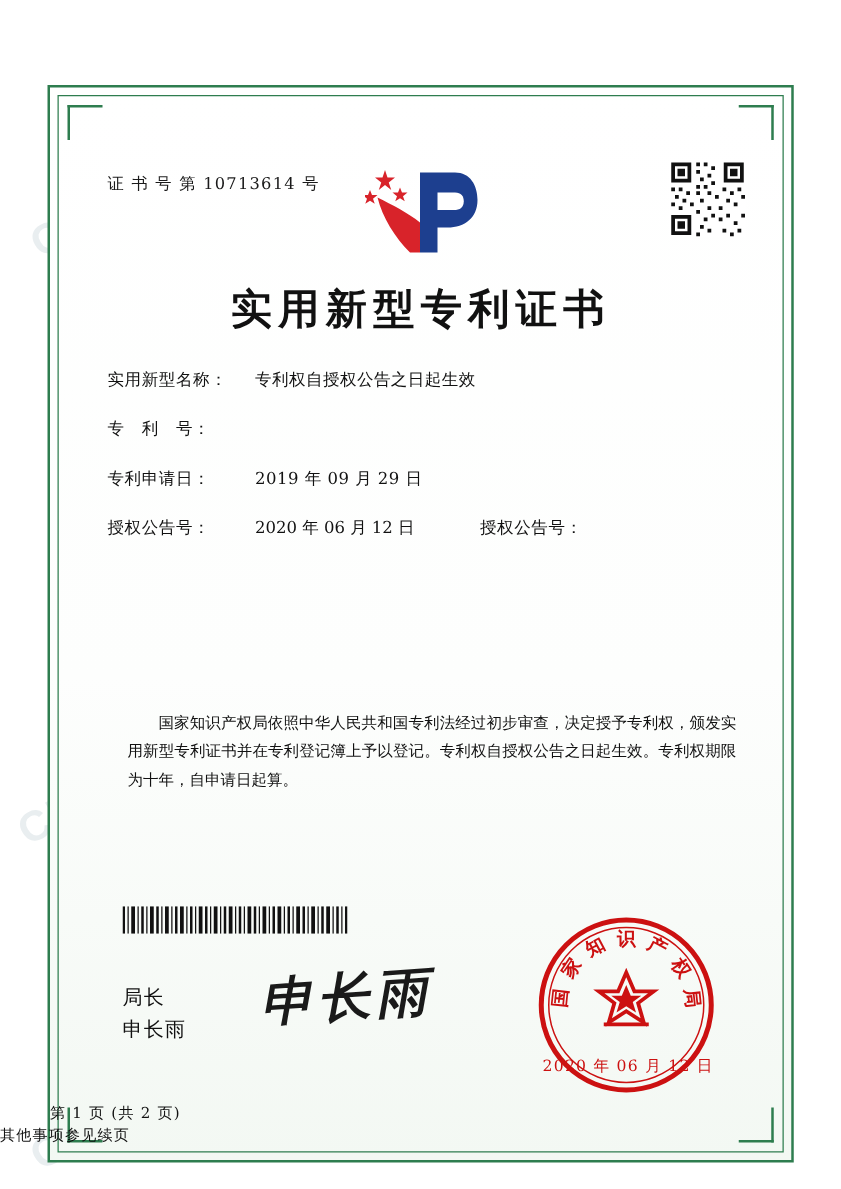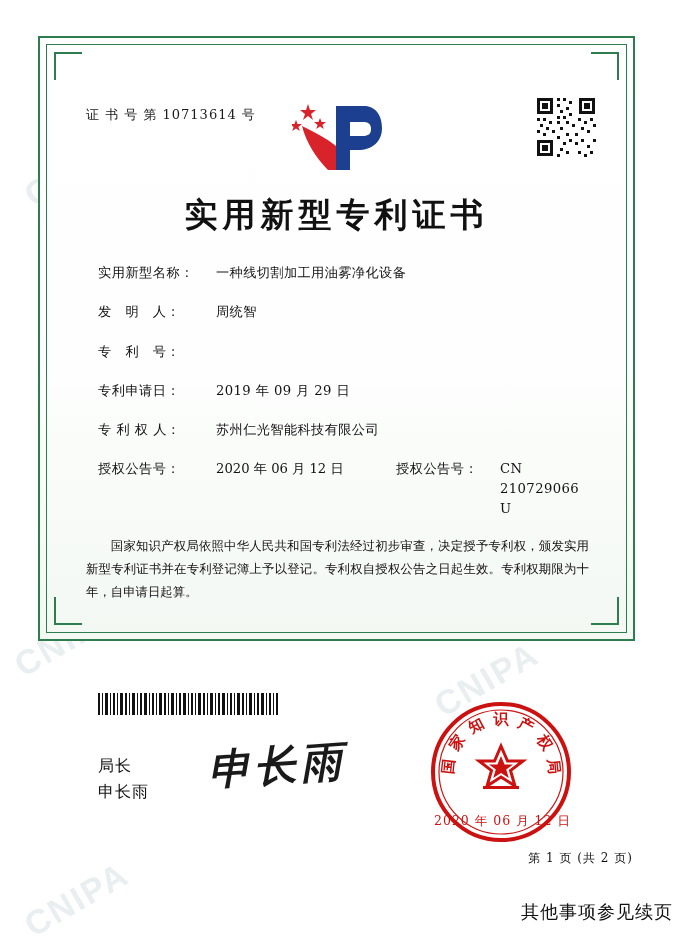--- a/index.html
+++ b/index.html
@@ -31,23 +31,23 @@
     font-size: 34px;
     letter-spacing: 2px;
     transform: rotate(-30deg);
     white-space: nowrap;
   }
 
   
   .cert {
     position: absolute;
     left: 38px;
-    top: 36px;
+    top: 68px;
     width: 597px;
-    height: 605px;
+    height: 862px;
     border: 2px solid #2e7d4f;
     box-sizing: border-box;
     background: linear-gradient(180deg, #ffffff 0%, #fdfefd 55%, #f3f8f3 100%);
     z-index: 1;
     padding-left: 16px;
   }
   .cert:before {
     content: "";
     position: absolute;
     left: 6px; top: 6px; right: 6px; bottom: 6px;
@@ -104,21 +104,20 @@
   }
 
   
   .fields {
     position: absolute;
     left: 46px;
     top: 225px;
     right: 40px;
     font-size: 13.2px;
     color: #111111;
-    margin-left: 12px;
   }
   .row {
     display: flex;
     align-items: baseline;
     margin-bottom: 19.5px;
     line-height: 1.5;
   }
   .row .lbl {
     width: 118px;
     flex: 0 0 118px;
@@ -145,21 +144,21 @@
     position: absolute;
     left: 46px;
     right: 44px;
     top: 497px;
     font-size: 12.4px;
     line-height: 1.85;
     color: #111111;
     text-align: justify;
   }
   .paras p {
-    margin: 0 0 2px 0;
+    margin: 0 0 2px 16px;
     text-indent: 2em;
   }
 
   
   .barcode {
     position: absolute;
     left: 58px;
     top: 655px;
     width: 180px;
     height: 22px;
@@ -204,32 +203,32 @@
     color: #cc1111;
     letter-spacing: 1px;
   }
 
   
   .page-no {
     position: absolute;
     left: 0;
     right: 0;
     top: 812px;
-    text-align: right;
+    text-align: left;
     font-size: 12px;
     color: #111111;
     letter-spacing: 1px;
   }
   .note {
     position: absolute;
     left: 0;
     right: 0;
     top: 900px;
-    text-align: right;
-    font-size: 18px;
+    text-align: left;
+    font-size: 12px;
     color: #111111;
     letter-spacing: 1px;
     z-index: 2;
   }
 </style>
 </head>
 <body>
 
 <div class="watermarks">
   <div class="wm" style="left:20px;  top:150px;">CNIPA</div>
@@ -322,42 +321,33 @@
           <rect x="22" y="58" width="3" height="3"></rect>
       </g>
     </svg>
   </div>
 
   <div class="title">实用新型专利证书</div>
 
   <div class="fields">
     <div class="row">
       <span class="lbl">实用新型名称：</span>
-      <span class="val">一种线切割加工用油雾净化设备</span>
-    </div>
-    <div class="row">
-      <span class="lbl">发　明　人：</span>
-      <span class="val">周统智</span>
+      <span class="val">专利权自授权公告之日起生效</span>
     </div>
     <div class="row">
       <span class="lbl">专　利　号：</span>
     </div>
     <div class="row">
       <span class="lbl">专利申请日：</span>
       <span class="val">2019 年 09 月 29 日</span>
     </div>
     <div class="row">
-      <span class="lbl">专 利 权 人：</span>
-      <span class="val">苏州仁光智能科技有限公司</span>
-    </div>
-    <div class="row">
       <span class="lbl">授权公告号：</span>
       <span class="val2">2020 年 06 月 12 日</span>
       <span class="lbl2">授权公告号：</span>
-      <span class="val">CN 210729066 U</span>
     </div>
   </div>
 
   <div class="paras">
     <p>国家知识产权局依照中华人民共和国专利法经过初步审查，决定授予专利权，颁发实用新型专利证书并在专利登记簿上予以登记。专利权自授权公告之日起生效。专利权期限为十年，自申请日起算。</p>
   </div>
 
   <div class="barcode">
     <svg width="180" height="22" viewBox="0 0 180 22">
       <g fill="#111111">

